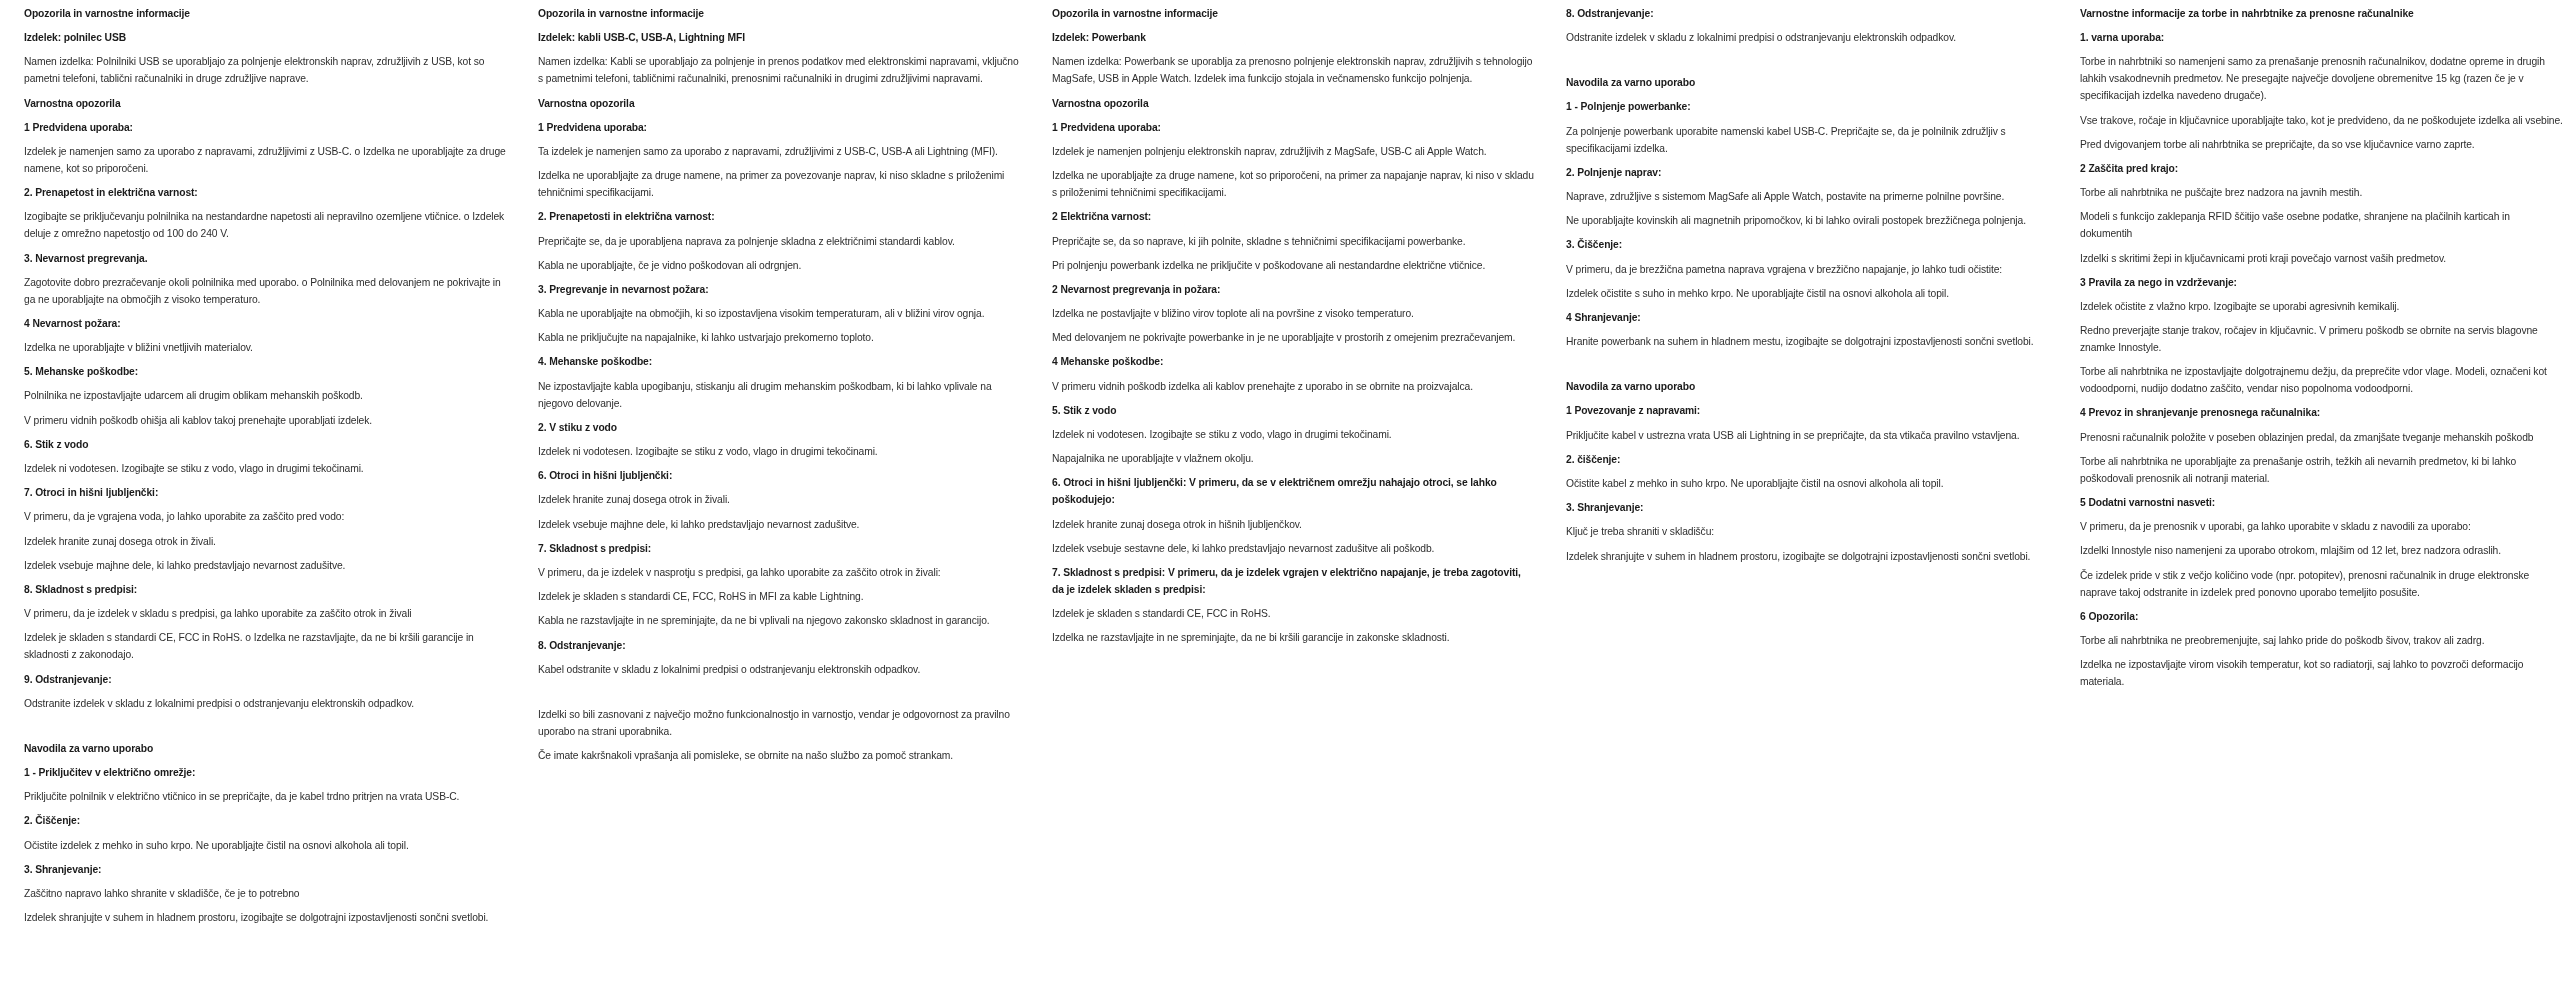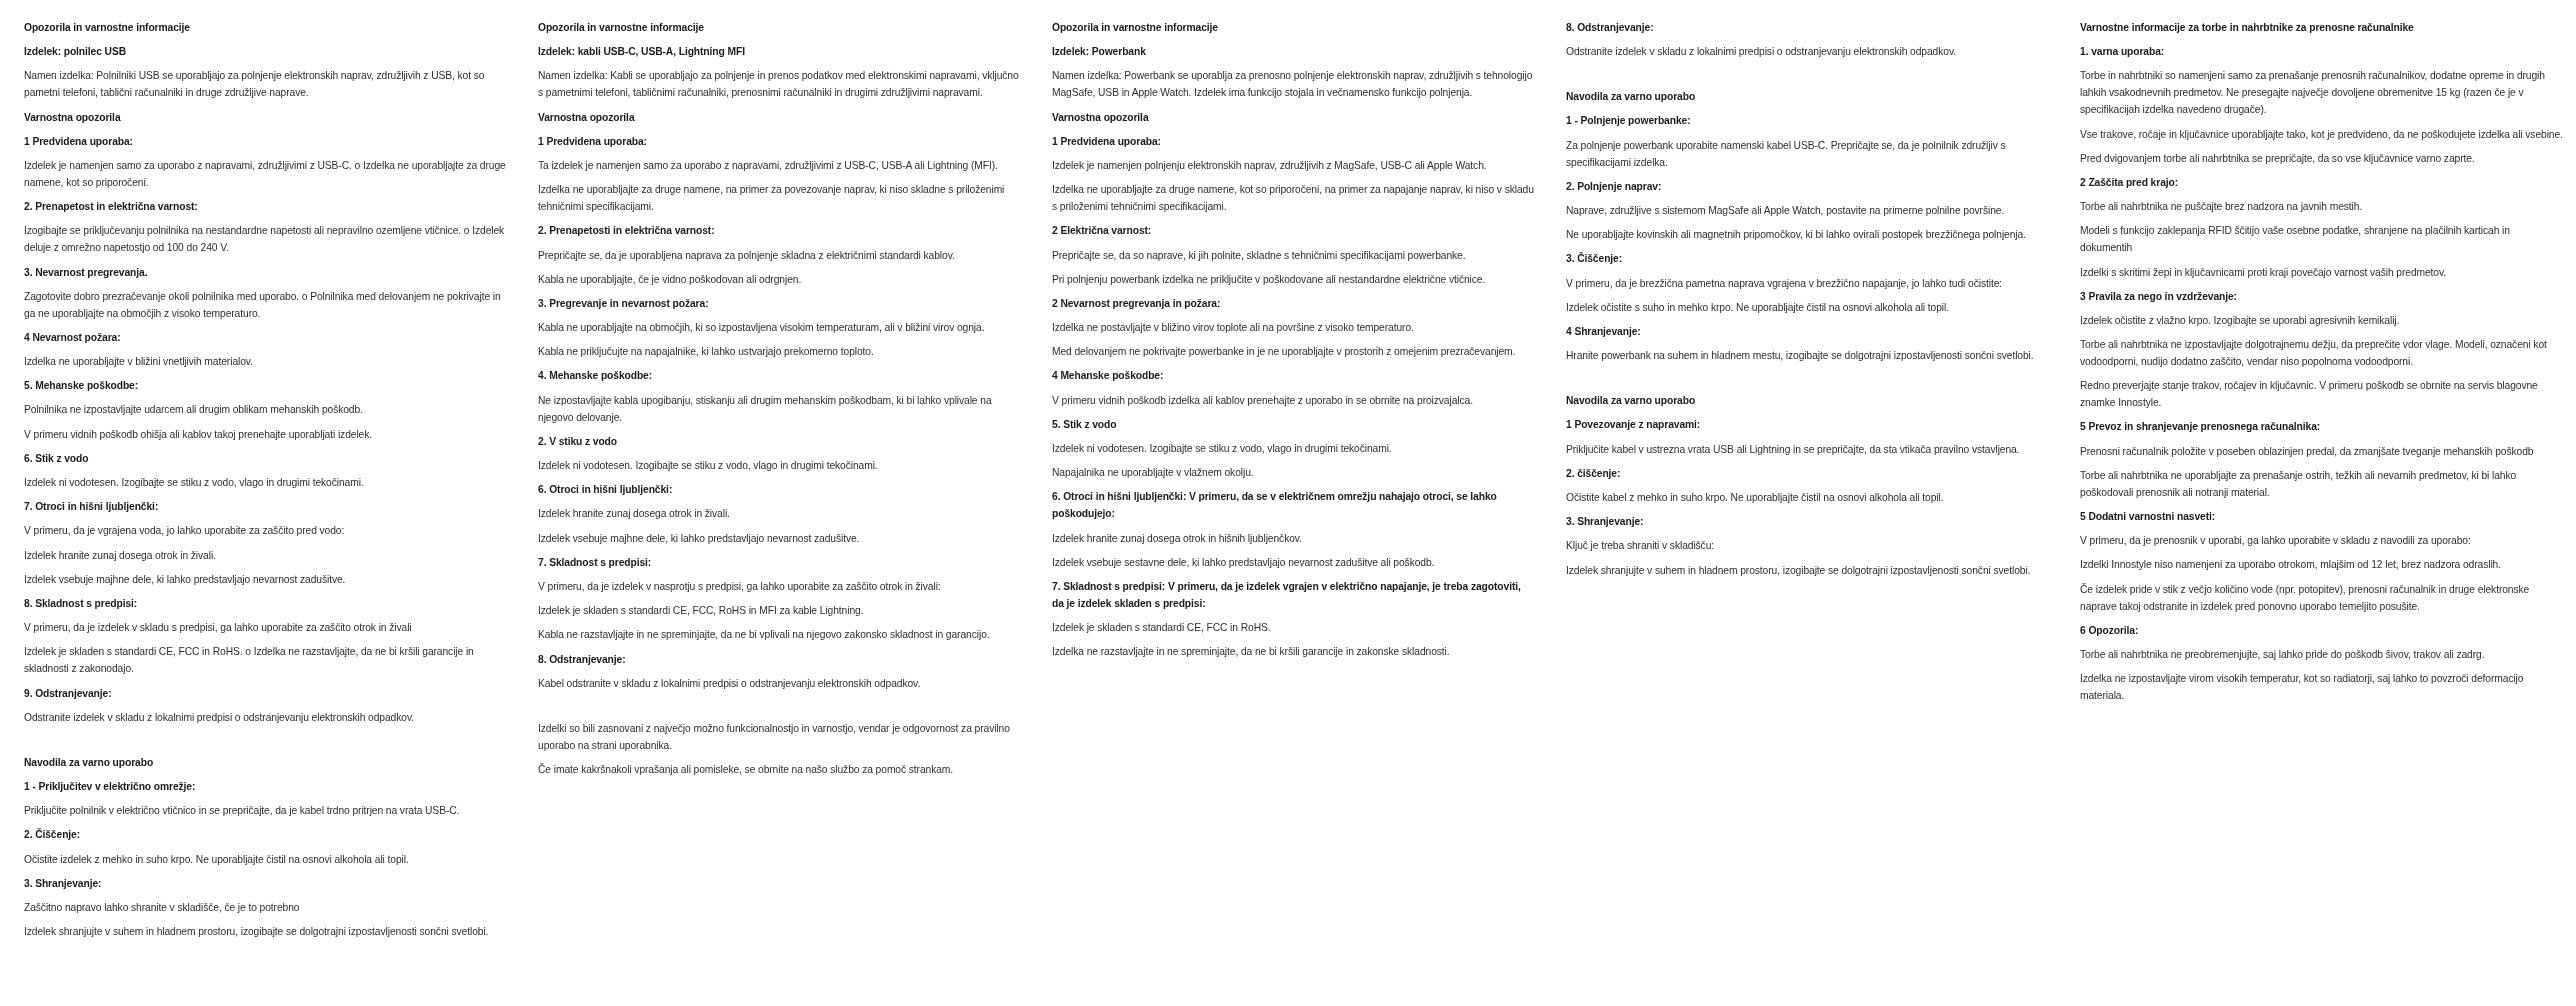--- a/index.html
+++ b/index.html
@@ -1,17 +1,17 @@
 <!DOCTYPE html>
 <html style="font-size:13px"><head>
 <meta charset="utf-8">
 <style>
   html,body{margin:0;padding:0;background:#ffffff;}
   body{width:2576px;height:1006px;overflow:hidden;font-family:"Liberation Sans",sans-serif;}
-  .page{box-sizing:border-box;width:2576px;height:1006px;padding:19px 0 0 24px;display:flex;gap:31px;align-items:flex-start;}
+  .page{box-sizing:border-box;width:2576px;height:1006px;padding:5px 0 0 24px;display:flex;gap:31px;align-items:flex-start;}
   .col{flex:0 0 483px;width:483px;font-size:10.3px;line-height:17px;color:#2e2e2e;letter-spacing:-0.1px;}
   .blk{margin:0 0 7.2px 0;}
   .hd{font-weight:bold;color:#1b1b1b;}
   .sp{height:13.7px;}
 </style>
 </head>
 <body>
 
 <div class="page">
     <div class="col">
@@ -138,23 +138,23 @@
       <div class="blk hd">1. varna uporaba:</div>
       <div class="blk">Torbe in nahrbtniki so namenjeni samo za prenašanje prenosnih računalnikov, dodatne opreme in drugih lahkih vsakodnevnih predmetov. Ne presegajte največje dovoljene obremenitve 15 kg (razen če je v specifikacijah izdelka navedeno drugače).</div>
       <div class="blk">Vse trakove, ročaje in ključavnice uporabljajte tako, kot je predvideno, da ne poškodujete izdelka ali vsebine.</div>
       <div class="blk">Pred dvigovanjem torbe ali nahrbtnika se prepričajte, da so vse ključavnice varno zaprte.</div>
       <div class="blk hd">2 Zaščita pred krajo:</div>
       <div class="blk">Torbe ali nahrbtnika ne puščajte brez nadzora na javnih mestih.</div>
       <div class="blk">Modeli s funkcijo zaklepanja RFID ščitijo vaše osebne podatke, shranjene na plačilnih karticah in dokumentih</div>
       <div class="blk">Izdelki s skritimi žepi in ključavnicami proti kraji povečajo varnost vaših predmetov.</div>
       <div class="blk hd">3 Pravila za nego in vzdrževanje:</div>
       <div class="blk">Izdelek očistite z vlažno krpo. Izogibajte se uporabi agresivnih kemikalij.</div>
+      <div class="blk">Redno preverjajte stanje trakov, ročajev in ključavnic. V primeru poškodb se obrnite na servis blagovne znamke Innostyle.</div>
       <div class="blk">Torbe ali nahrbtnika ne izpostavljajte dolgotrajnemu dežju, da preprečite vdor vlage. Modeli, označeni kot vodoodporni, nudijo dodatno zaščito, vendar niso popolnoma vodoodporni.</div>
-      <div class="blk">Redno preverjajte stanje trakov, ročajev in ključavnic. V primeru poškodb se obrnite na servis blagovne znamke Innostyle.</div>
-      <div class="blk hd">5 Prevoz in shranjevanje prenosnega računalnika:</div>
+      <div class="blk hd">4 Prevoz in shranjevanje prenosnega računalnika:</div>
       <div class="blk">Prenosni računalnik položite v poseben oblazinjen predal, da zmanjšate tveganje mehanskih poškodb</div>
       <div class="blk">Torbe ali nahrbtnika ne uporabljajte za prenašanje ostrih, težkih ali nevarnih predmetov, ki bi lahko poškodovali prenosnik ali notranji material.</div>
       <div class="blk hd">5 Dodatni varnostni nasveti:</div>
       <div class="blk">V primeru, da je prenosnik v uporabi, ga lahko uporabite v skladu z navodili za uporabo:</div>
       <div class="blk">Izdelki Innostyle niso namenjeni za uporabo otrokom, mlajšim od 12 let, brez nadzora odraslih.</div>
       <div class="blk">Če izdelek pride v stik z večjo količino vode (npr. potopitev), prenosni računalnik in druge elektronske naprave takoj odstranite in izdelek pred ponovno uporabo temeljito posušite.</div>
       <div class="blk hd">6 Opozorila:</div>
       <div class="blk">Torbe ali nahrbtnika ne preobremenjujte, saj lahko pride do poškodb šivov, trakov ali zadrg.</div>
       <div class="blk">Izdelka ne izpostavljajte virom visokih temperatur, kot so radiatorji, saj lahko to povzroči deformacijo materiala.</div>
     </div>

